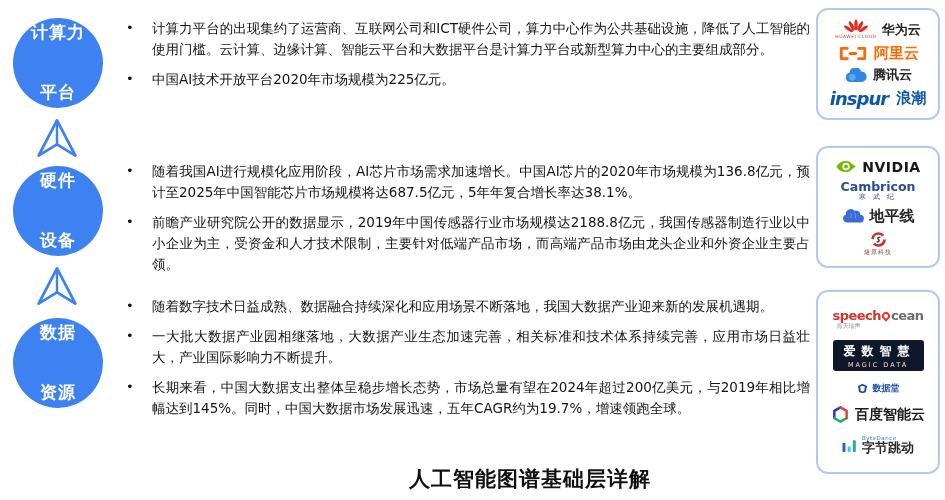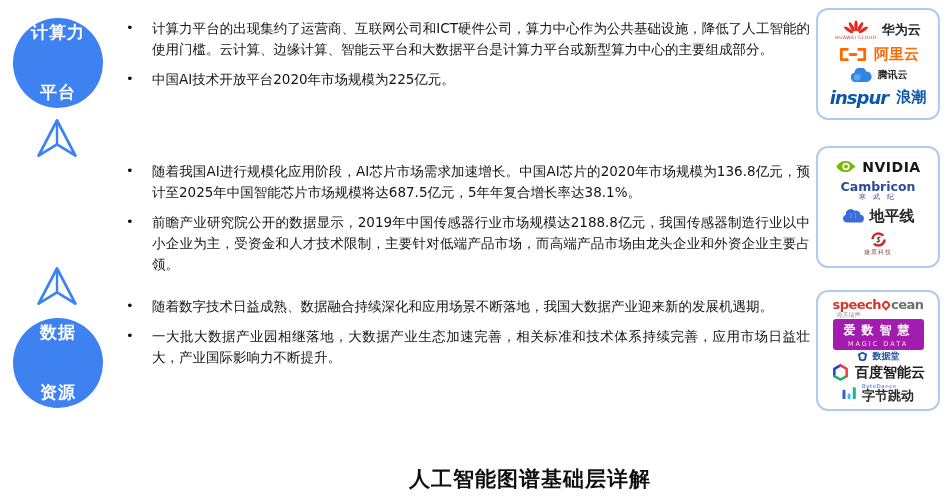--- a/index.html
+++ b/index.html
@@ -32,43 +32,43 @@
   }
   
   .logo-box {
     position:absolute; left:816px; width:124px; background:#fff;
     border:2px solid #AFCBF0; border-radius:12px;
     display:flex; flex-direction:column; align-items:center; justify-content:space-evenly;
     padding:6px 4px;
   }
   .b1 { top:8px;  height:112px; }
   .b2 { top:146px; height:122px; }
-  .b3 { top:290px; height:121px; }
+  .b3 { top:290px; height:184px; }
   .logo-row { display:flex; align-items:center; gap:5px; }
   .logo-col { display:flex; flex-direction:column; align-items:center; line-height:1.1; }
 
   .hw-sub { font-size:4.5px; color:#c43a30; letter-spacing:.5px; margin-top:1px; }
   .hw-label { font-size:13px; font-weight:bold; color:#252525; }
   .ali-label { font-size:15px; font-weight:bold; color:#FF6A00; }
-  .tc-label { font-size:10px; font-weight:bold; color:#252525; }
+  .tc-label { font-size:13px; font-weight:bold; color:#252525; }
   .inspur-brand { font-size:18px; font-weight:bold; font-style:italic; color:#0B57A8; letter-spacing:-1px; }
   .inspur-label { font-size:15px; font-weight:bold; color:#0B57A8; margin-left:3px; }
 
   .nv-brand { font-size:14px; font-weight:bold; color:#161616; letter-spacing:.5px; }
   .cam-brand { font-size:12.5px; font-weight:bold; color:#2B4B9B; }
   .cam-label { font-size:7px; color:#2B4B9B; letter-spacing:7px; margin-top:1px; text-indent:4px; }
   .hz-label { font-size:15px; font-weight:bold; color:#252525; }
   .ef-label { font-size:6px; color:#8a4a45; margin-top:1px; letter-spacing:1px; }
 
   .so-line { display:flex; align-items:center; }
   .so-left { font-size:13px; font-weight:bold; color:#D3342A; letter-spacing:-.5px; }
   .so-o { display:inline-block; width:8px; height:8px; border:2.5px solid #E0392B; border-radius:50% 50% 50% 0; margin:0 1px; transform:rotate(-45deg); }
   .so-right { font-size:13px; font-weight:bold; color:#6e6e6e; letter-spacing:-.5px; }
   .so-sub { font-size:6px; color:#999; align-self:flex-start; margin-left:4px; }
-  .md-box { background:#a21caf; border-radius:3px; padding:3px 8px 2px; display:flex; flex-direction:column; align-items:center; }
+  .md-box { background:#0f172a; border-radius:3px; padding:3px 8px 2px; display:flex; flex-direction:column; align-items:center; }
   .md-label { color:#fff; font-size:12px; font-weight:bold; letter-spacing:6px; text-indent:3px; }
   .md-brand { color:#ffd9c4; font-size:6.5px; letter-spacing:2px; margin-top:1px; }
   .dt-label { font-size:9px; font-weight:bold; color:#1C4FA0; }
   .bd-label { font-size:14px; font-weight:bold; color:#1d1d1d; }
   .bdc-brand { font-size:5.5px; color:#3C6BE4; letter-spacing:.5px; }
   .bdc-label { font-size:13px; font-weight:bold; color:#2b2b2b; }
 
   .footer-title {
     position:absolute; left:115px; right:0; top:465px; text-align:center;
     font-size:21px; font-weight:bold; color:#101010; letter-spacing:1px;
@@ -80,20 +80,24 @@
 <div class="canvas">
 
   <div class="circle c1">
     <span>计算力</span>
     <span>平台</span>
   </div>
   <svg class="up-arrow a1" viewBox="0 0 60 52">
     <path d="M30 4 L53 48 L30 34 L7 48 Z" fill="#fff" stroke="#3D82F0" stroke-width="3.5" stroke-linejoin="round"></path>
     <line x1="30" y1="4" x2="30" y2="34" stroke="#3D82F0" stroke-width="3"></line>
   </svg>
+  <div class="circle c2">
+    <span>硬件</span>
+    <span>设备</span>
+  </div>
   <svg class="up-arrow a2" viewBox="0 0 60 52">
     <path d="M30 4 L53 48 L30 34 L7 48 Z" fill="#fff" stroke="#3D82F0" stroke-width="3.5" stroke-linejoin="round"></path>
     <line x1="30" y1="4" x2="30" y2="34" stroke="#3D82F0" stroke-width="3"></line>
   </svg>
   <div class="circle c3">
     <span>数据</span>
     <span>资源</span>
   </div>
 
   <div class="bullets s1">
@@ -119,20 +123,24 @@
   </div>
 
   <div class="bullets s3">
     <div class="bullet">
       <span class="marker"></span>
       <p>随着数字技术日益成熟、数据融合持续深化和应用场景不断落地，我国大数据产业迎来新的发展机遇期。</p>
     </div>
     <div class="bullet">
       <span class="marker"></span>
       <p>一大批大数据产业园相继落地，大数据产业生态加速完善，相关标准和技术体系持续完善，应用市场日益壮大，产业国际影响力不断提升。</p>
+    </div>
+    <div class="bullet">
+      <span class="marker"></span>
+      <p>长期来看，中国大数据支出整体呈稳步增长态势，市场总量有望在2024年超过200亿美元，与2019年相比增幅达到145%。同时，中国大数据市场发展迅速，五年CAGR约为19.7%，增速领跑全球。</p>
     </div>
   </div>
 
   <div class="logo-box b1">
     <div class="logo-row">
       <span class="logo-col">
         <svg width="26" height="15" viewBox="0 0 32 18">
           <g fill="#E02A22">
             <ellipse cx="16" cy="7" rx="2.1" ry="6.5" transform="rotate(-56 16 18)"></ellipse>
             <ellipse cx="16" cy="7" rx="2.1" ry="6.5" transform="rotate(-28 16 18)"></ellipse>

